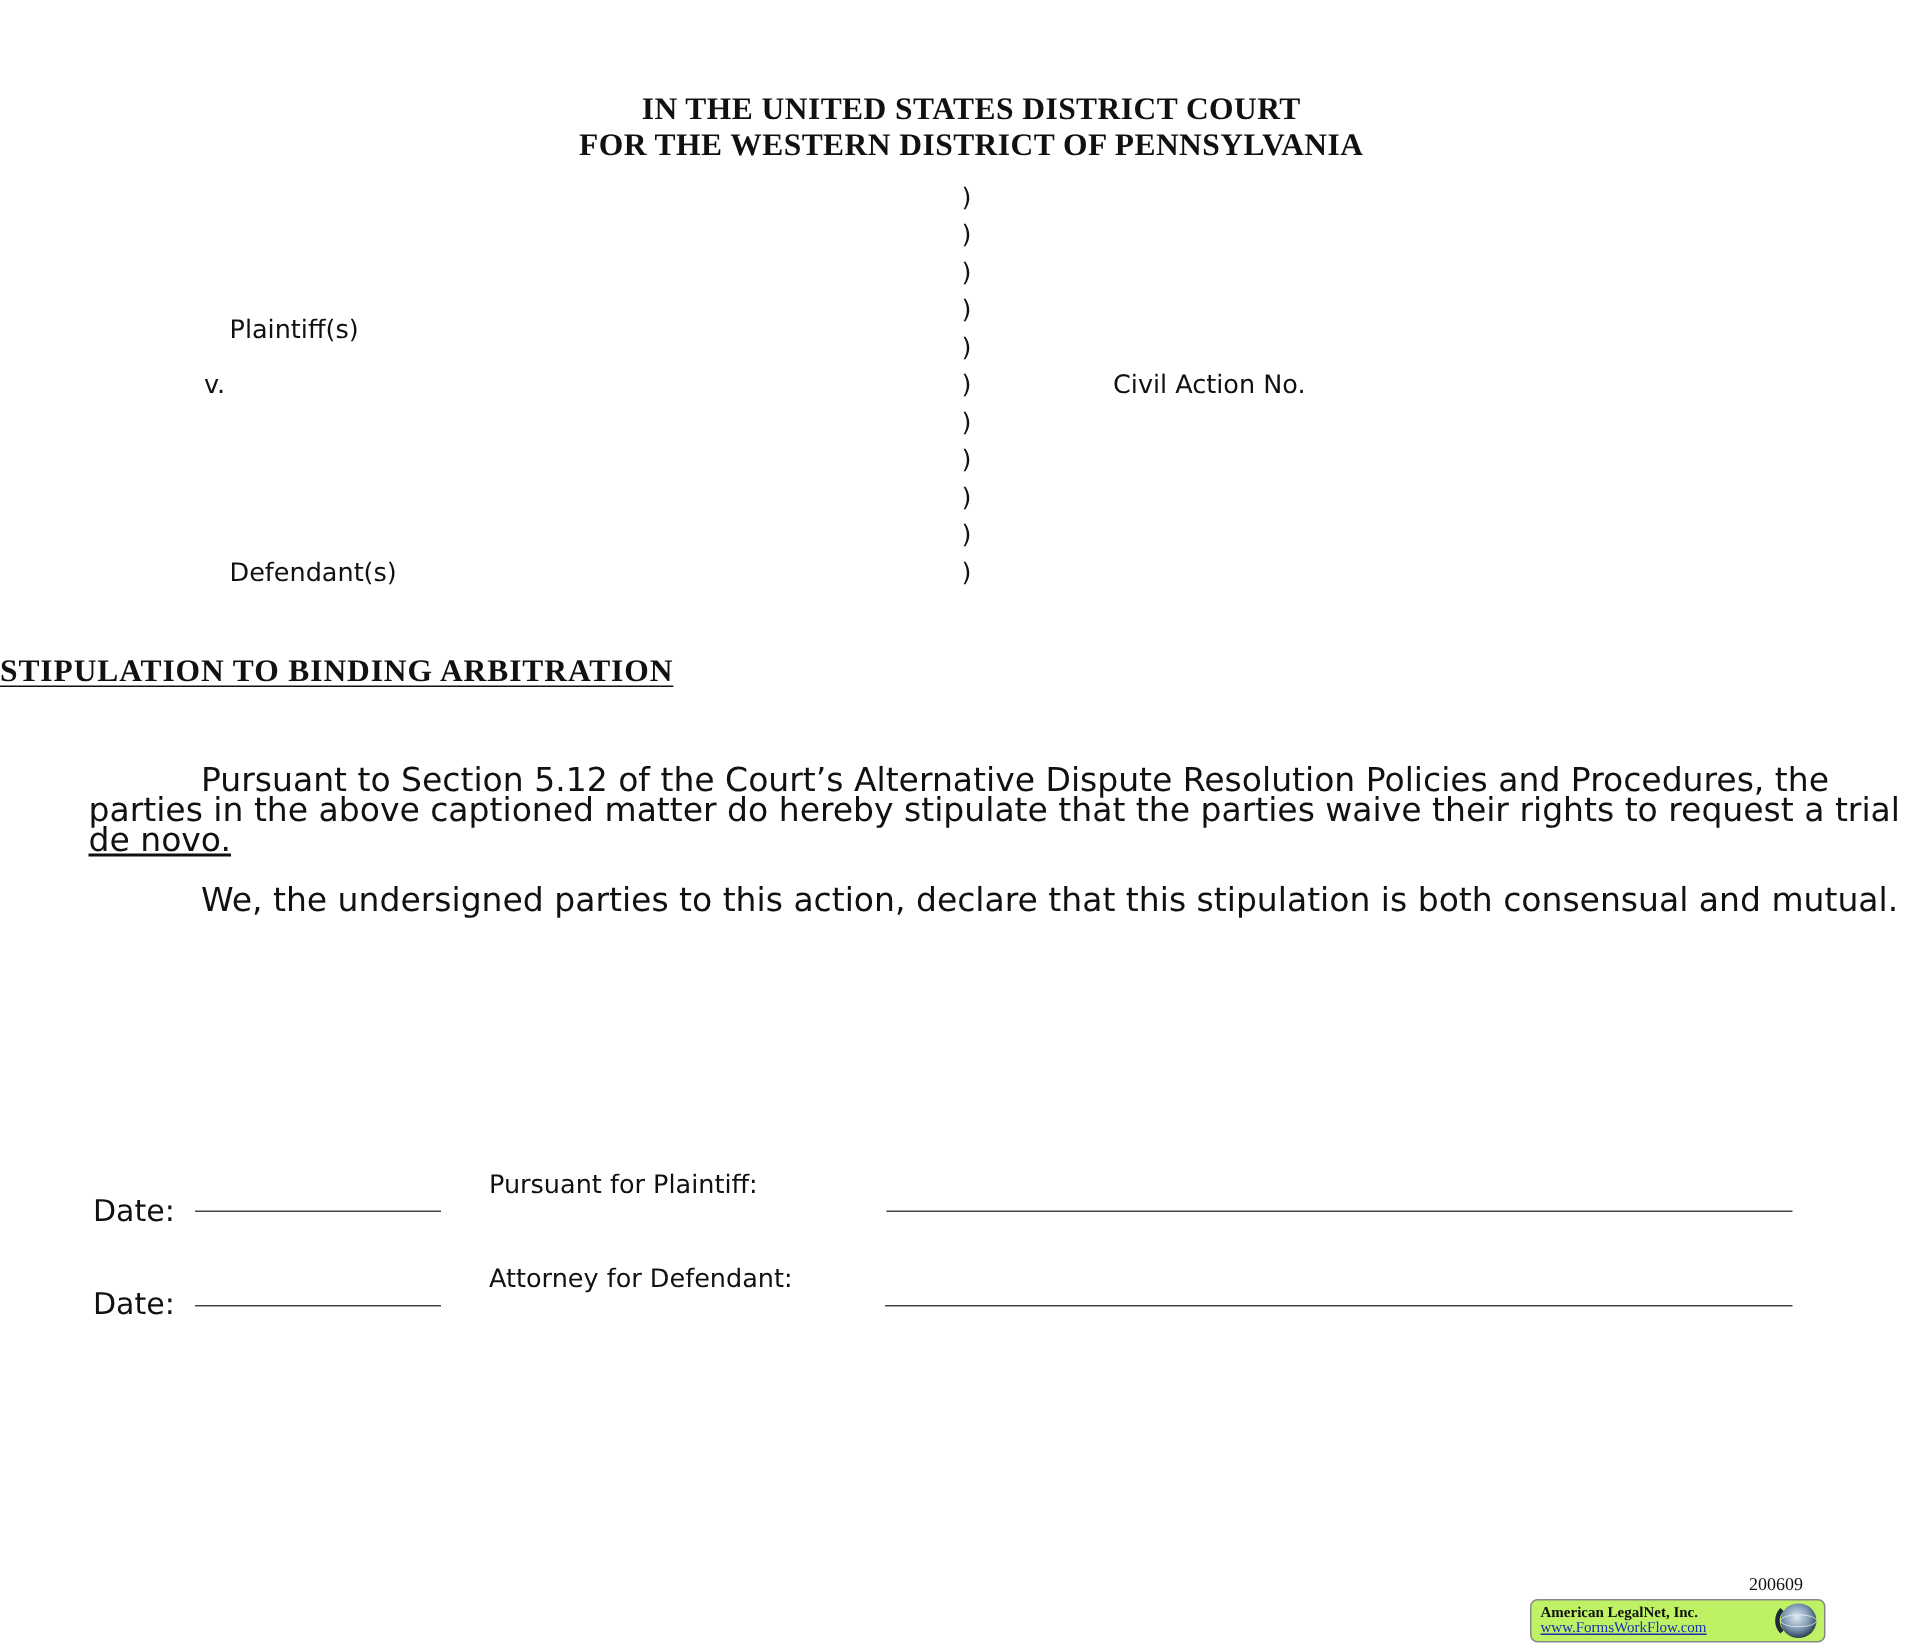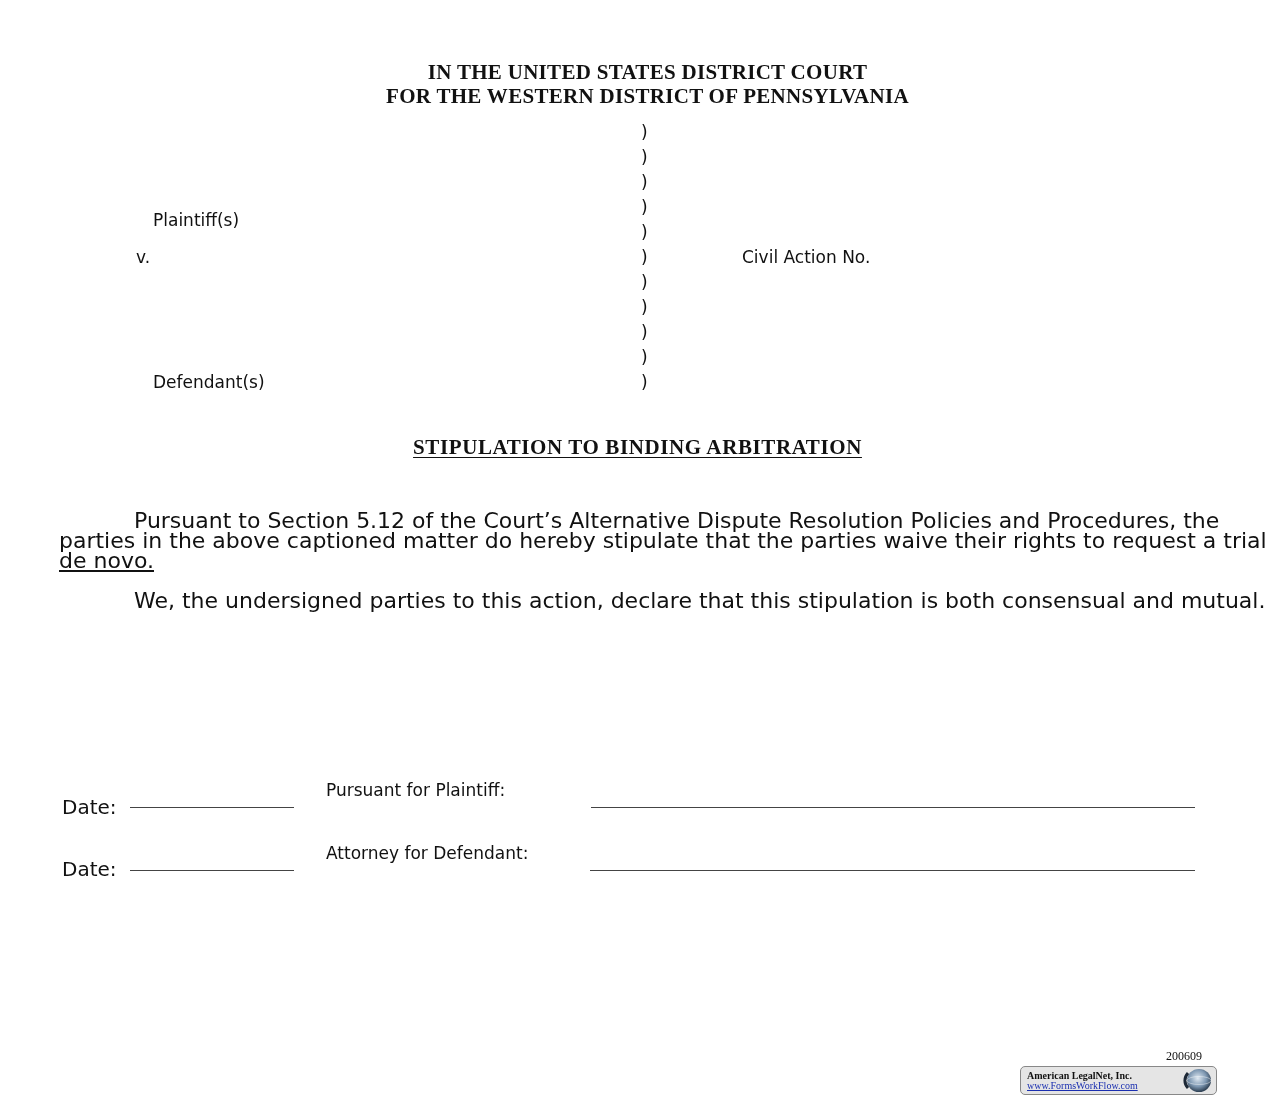--- a/index.html
+++ b/index.html
@@ -5,30 +5,30 @@
   html, body { margin: 0; padding: 0; background: #ffffff; }
   body { width: 1275px; height: 1100px; position: relative; overflow: hidden; color: #111; }
   .serif { font-family: "Liberation Serif", "DejaVu Serif", serif; }
   .sans { font-family: "DejaVu Sans", "Liberation Sans", sans-serif; }
   .abs { position: absolute; white-space: nowrap; }
 
   .court-line { left: 0; width: 1295px; text-align: center; font-weight: bold; font-size: 21px; letter-spacing: 0.3px; }
   .paren { left: 641px; font-size: 17px; }
   .caption { font-size: 17px; }
 
-  .title { left: 0; width: 1275px; text-align: center; font-weight: bold; font-size: 21px; letter-spacing: 0.6px; }
+  .title { left: 0; width: 1275px; font-weight: bold; font-size: 21px; letter-spacing: 0.6px; }
   .title span { text-decoration: underline; text-underline-offset: 3px; text-decoration-thickness: 1px; }
 
   .para { font-size: 22px; line-height: 20px; }
   .line { position: absolute; height: 0; border-top: 1px solid #444; }
   .small { font-size: 20px; margin-top: 12px; }
   .sig-label { font-size: 17px; }
 
   .footer-code { font-size: 12px; }
-  .badge { position: absolute; left: 1020px; top: 1066px; width: 195px; height: 27px; border: 1px solid #888; border-radius: 5px; background: #e5e5e5; }
+  .badge { position: absolute; left: 1020px; top: 1066px; width: 195px; height: 27px; border: 1px solid #888; border-radius: 5px; background: #bef264; }
   .badge .co { position: absolute; left: 6px; top: 3px; font-size: 10px; font-weight: bold; font-family: "Liberation Serif", serif; }
   .badge .url { position: absolute; left: 6px; top: 13px; font-size: 10px; color: #1a2fb0; text-decoration: underline; font-family: "Liberation Serif", serif; }
   .badge .globe { position: absolute; right: 2px; top: 1px; width: 34px; height: 25px; }
 </style>
 </head>
 <body>
 
 <div class="abs serif court-line" style="top:60px;">IN THE UNITED STATES DISTRICT COURT</div>
 <div class="abs serif court-line" style="top:84px;">FOR THE WESTERN DISTRICT OF PENNSYLVANIA</div>
 

